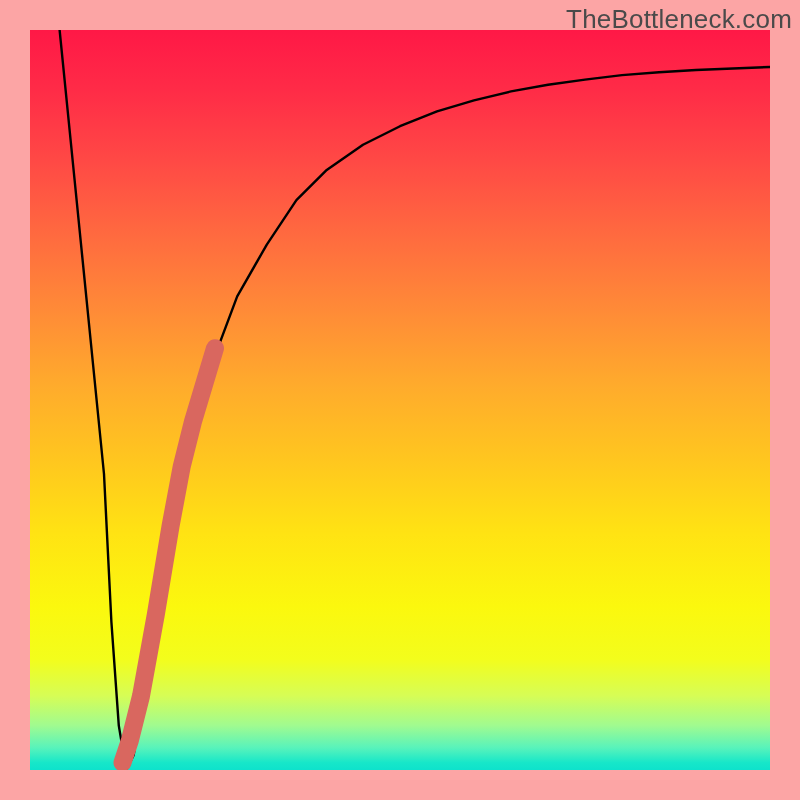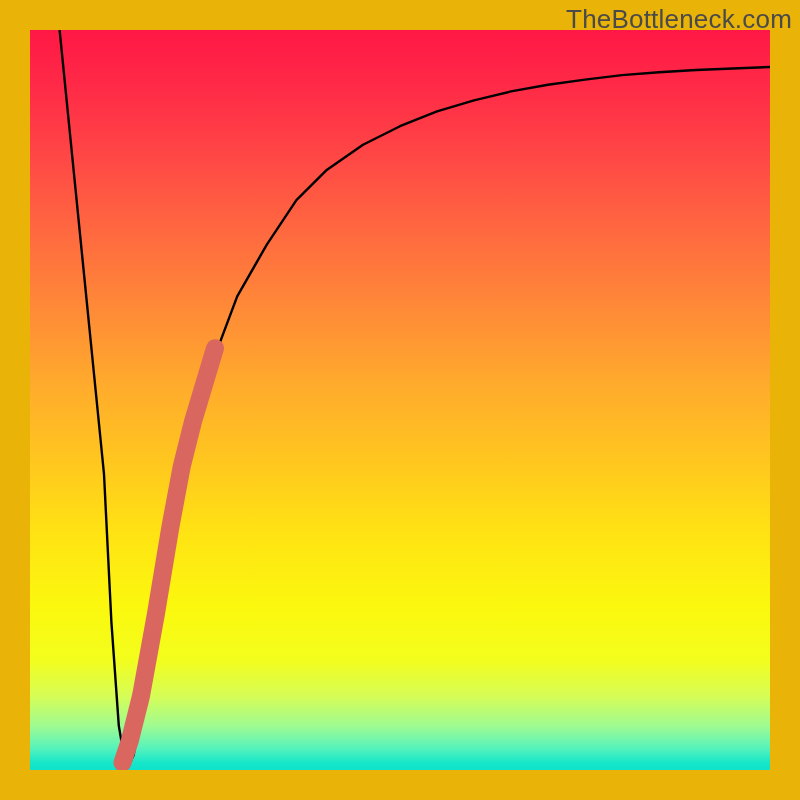--- a/index.html
+++ b/index.html
@@ -10,21 +10,21 @@
     overflow: hidden;
     background: #000;
     font-family: Arial, Helvetica, sans-serif;
   }
   .frame {
     position: absolute;
     left: 0;
     top: 0;
     width: 800px;
     height: 800px;
-    background: #eab308;
+    background: #fca5a5;
   }
   .plot {
     position: absolute;
     left: 30px;
     top: 30px;
     width: 740px;
     height: 740px;
     background: linear-gradient(
       to bottom,
       #ff1846 0%,

